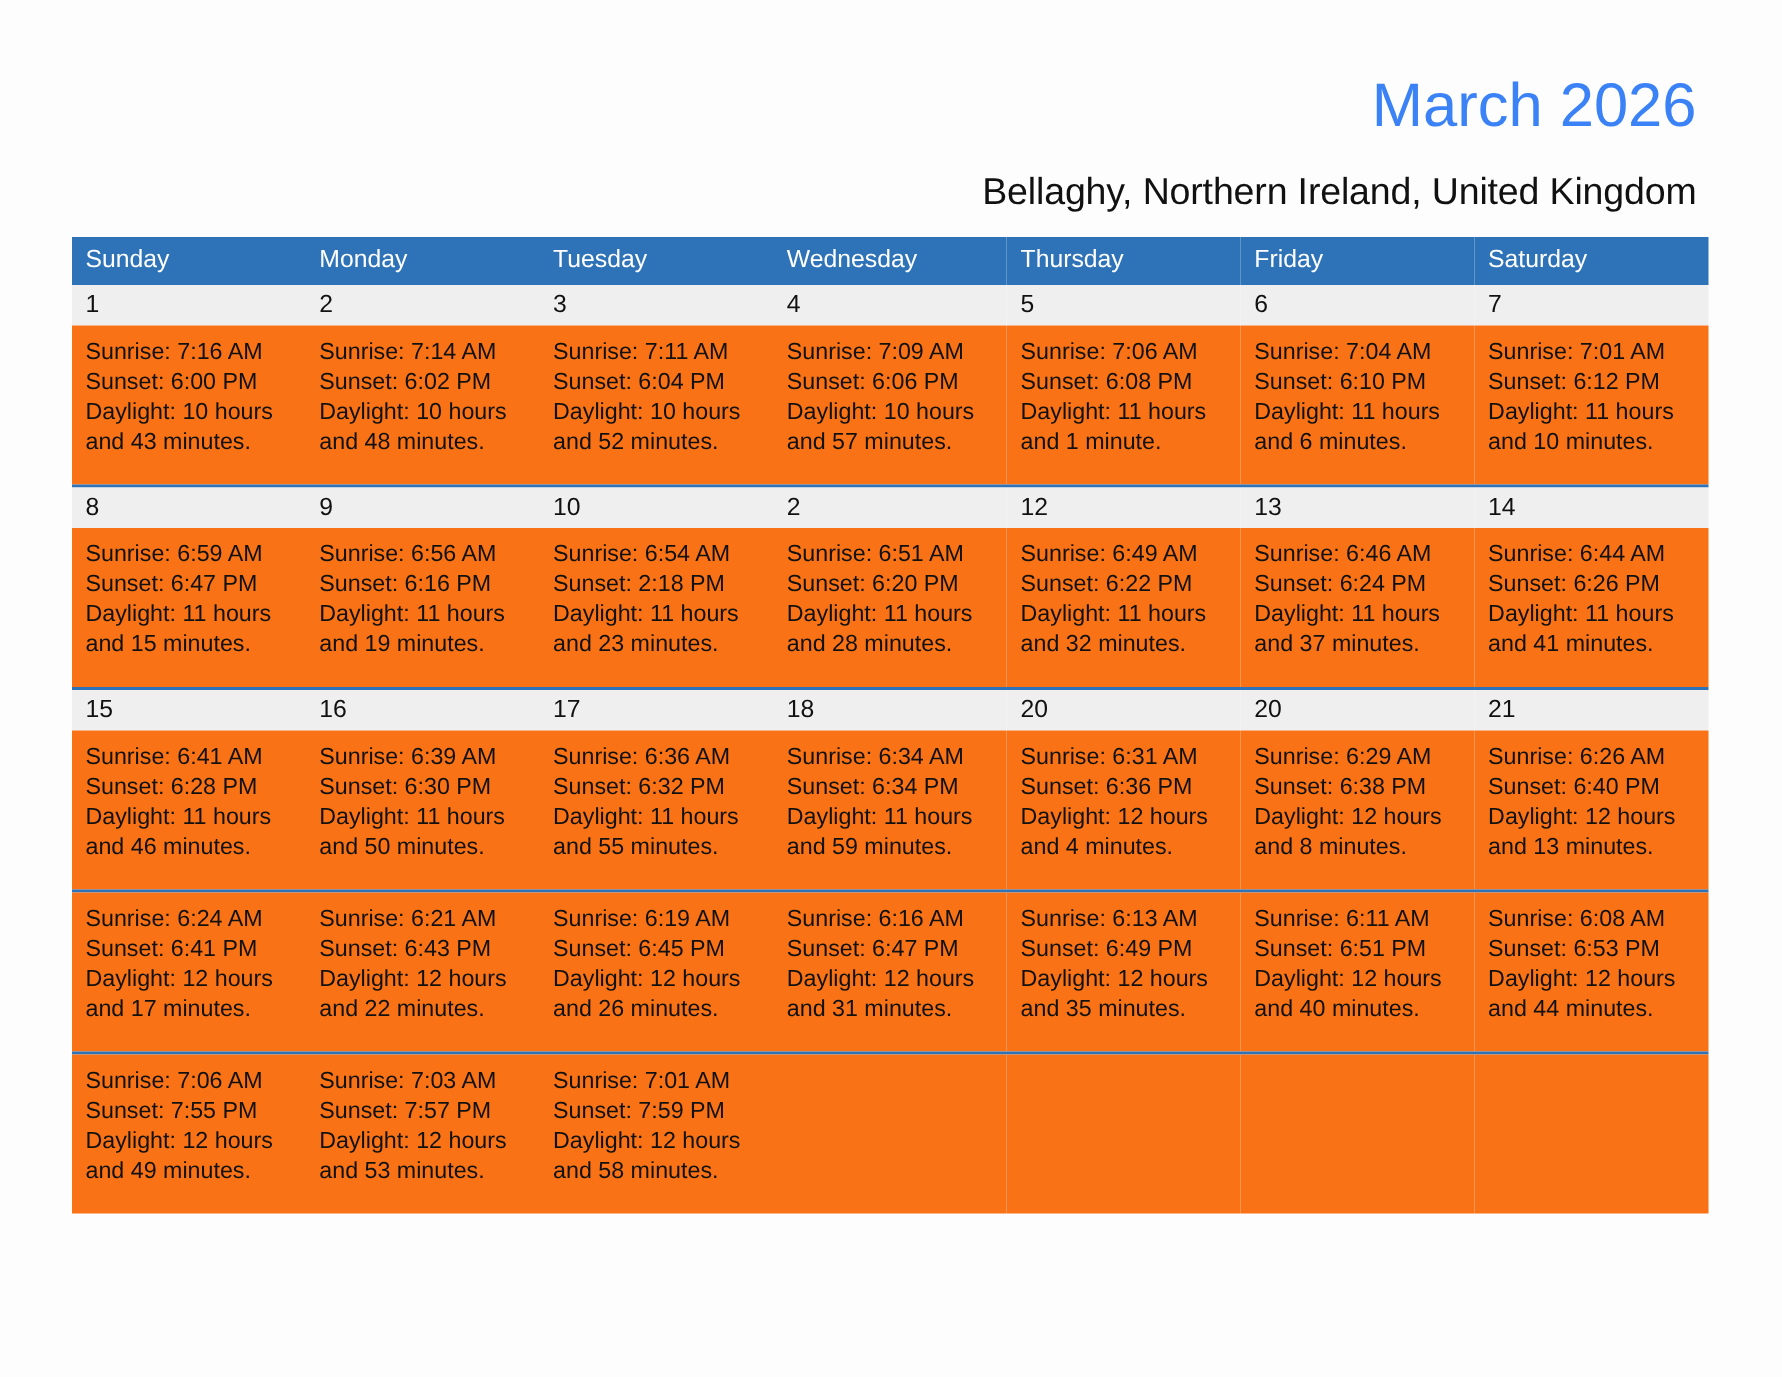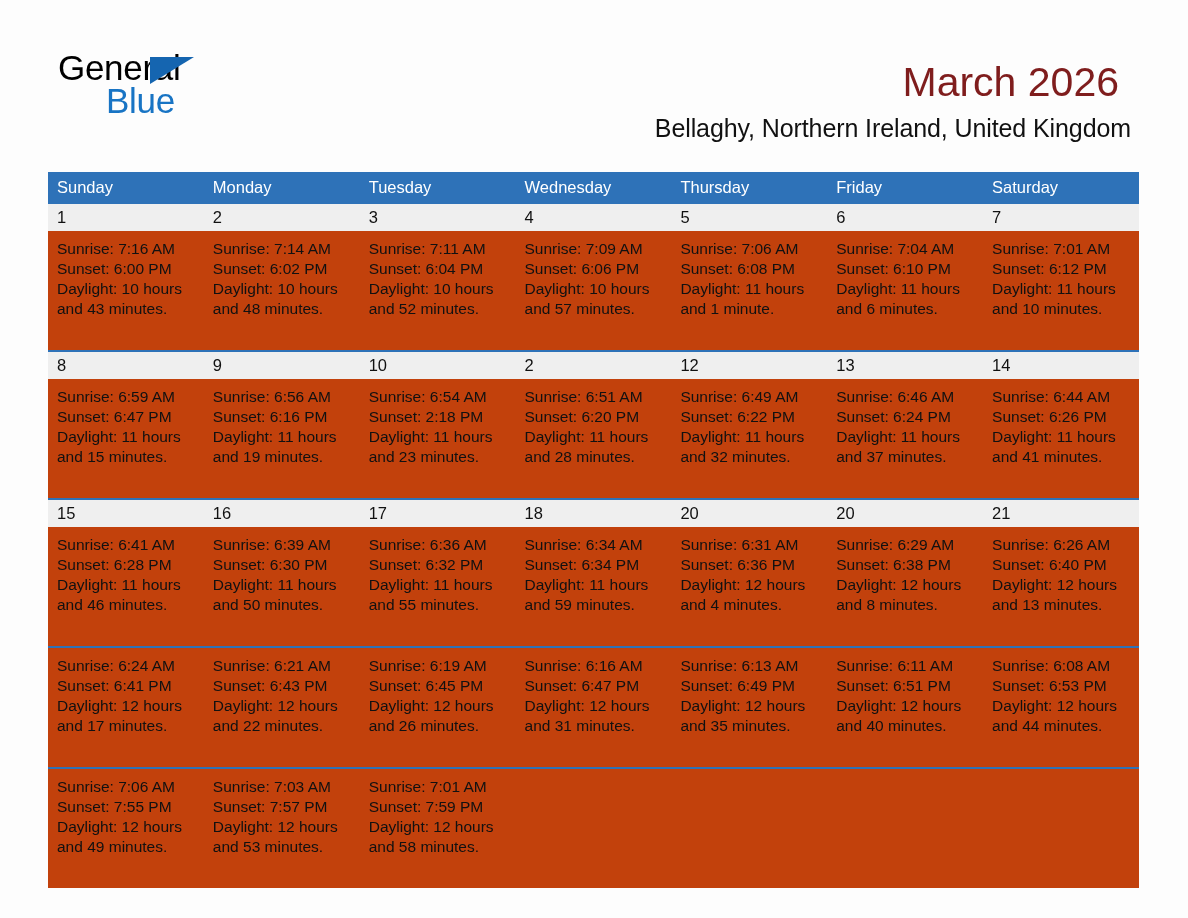--- a/index.html
+++ b/index.html
@@ -60,42 +60,42 @@
 
   .title-block {
     position: absolute;
     right: 57px;
     top: 48px;
     text-align: right;
   }
   .cal-title {
     font-size: 41px;
     font-weight: normal;
-    color: #7f1d1d;
+    color: #3b82f6;
     line-height: 1.08;
-    margin: 12px;
+    margin: 0;
     letter-spacing: 0px;
   }
 
   .cal-subtitle {
     position: absolute;
     right: 57px;
     top: 114px;
     font-size: 25px;
     color: #111;
     text-align: right;
     letter-spacing: -0.1px;
     margin-left: 44px;
   }
 
   
   .calendar {
     position: absolute;
     left: 48px;
-    top: 172px;
+    top: 158px;
     width: 1091px;
     border-collapse: collapse;
     table-layout: fixed;
   }
   .calendar col { width: 155.857px; }
 
   .calendar thead th {
     background: #2e72b8;
     color: #ffffff;
     font-size: 16.5px;
@@ -119,46 +119,41 @@
     font-size: 16.5px;
     color: #111;
     padding: 5px 0 5px 9px;
     height: 27px;
     vertical-align: middle;
     border: none;
     line-height: 1;
   }
 
   .detail-row td {
-    background: #c2410c;
+    background: #f97316;
     vertical-align: top;
     padding: 8px 8px 0 9px;
-    height: 119px;
+    height: 106px;
     border: none;
   }
 
   .cell-lines {
     font-size: 15.5px;
     line-height: 20px;
     color: #111;
     white-space: pre-line;
   }
 
   .empty-cell { background: #efefef; }
 </style>
 </head>
 <body>
 
 <div class="page-header">
 
-  <div class="brand">
-    <span class="brand-general">General</span>
-    <span class="brand-triangle"></span>
-    <span class="brand-blue">Blue</span>
-  </div>
 
   <div class="title-block">
     <h1 class="cal-title">March 2026</h1>
   </div>
 
   <div class="cal-subtitle">Bellaghy, Northern Ireland, United Kingdom</div>
 </div>
 
 <table class="calendar">
   <colgroup>

